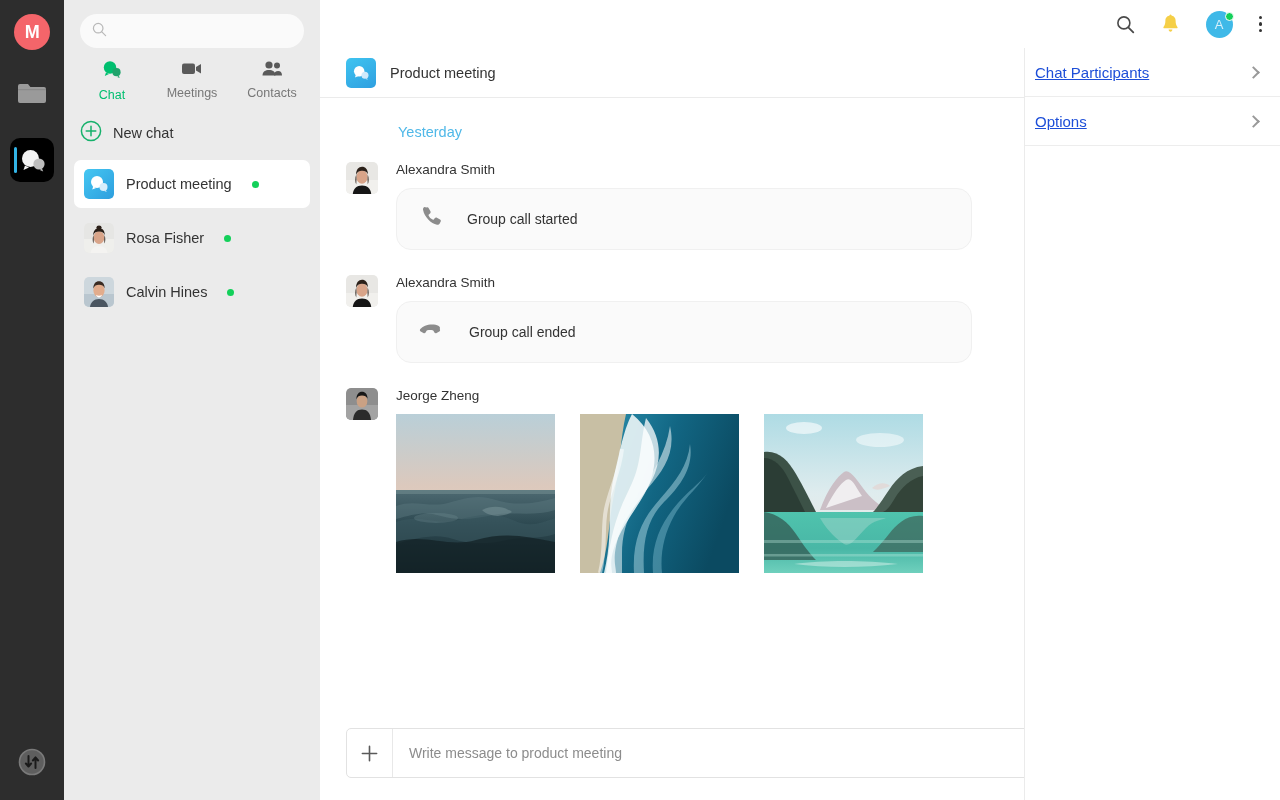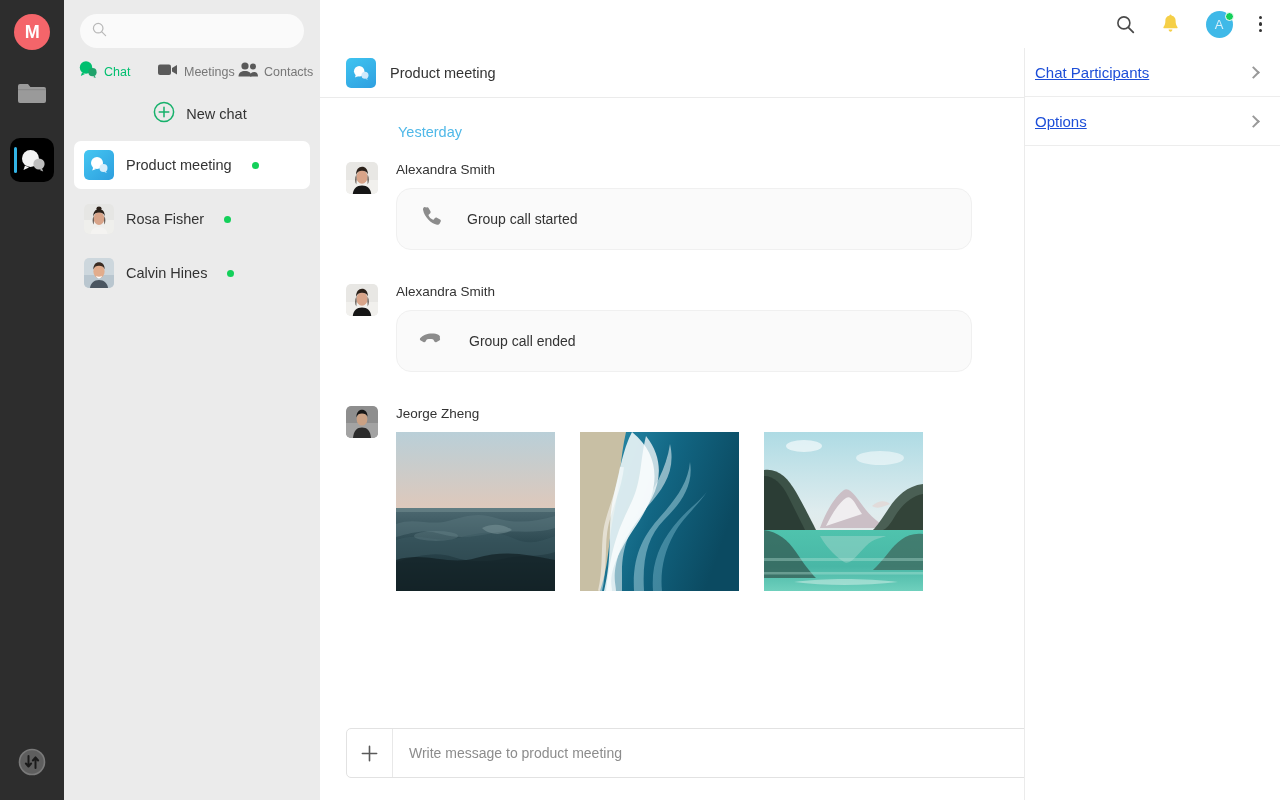--- a/index.html
+++ b/index.html
@@ -51,28 +51,28 @@
   .search-box input {
     border: none; outline: none; background: transparent;
     font-family: "Liberation Sans", sans-serif; font-size: 13px;
     color: #444; margin-left: 8px; width: 100%;
   }
   .nav-tabs {
     display: flex; justify-content: space-around;
     padding: 12px 8px 10px 8px;
   }
   .nav-tab {
-    display: flex; flex-direction: row; align-items: center;
+    display: flex; flex-direction: column; align-items: center;
     gap: 5px; cursor: pointer; width: 70px;
   }
   .nav-tab .lbl { font-size: 12.5px; color: #777; }
   .nav-tab.active .lbl { color: #00bf6f; }
   .new-chat {
     display: flex; align-items: center; gap: 11px;
-    padding: 8px 0 8px 16px; cursor: pointer; justify-content: center;
+    padding: 8px 0 8px 16px; cursor: pointer;
   }
   .new-chat .lbl { font-size: 14.5px; color: #333; }
   .chat-list { padding: 6px 10px 0 10px; display: flex; flex-direction: column; }
   .chat-row {
     display: flex; align-items: center; gap: 12px;
     padding: 9px 10px; border-radius: 7px; cursor: pointer;
     margin-bottom: 6px;
   }
   .chat-row.selected { background: #ffffff; }
   .chat-av { width: 30px; height: 30px; border-radius: 5px; flex: 0 0 30px; overflow: hidden; }
@@ -111,21 +111,21 @@
     display: flex; align-items: center; justify-content: center;
   }
   .ch-title { font-size: 14.5px; color: #333; margin-left: 14px; }
   .ch-actions { margin-left: auto; display: flex; align-items: center; gap: 30px; }
 
   .body-area { flex: 1 1 auto; display: flex; min-height: 0; }
   .thread { flex: 1 1 auto; position: relative; overflow: hidden; }
   .thread-scroll { padding: 26px 40px 0 26px; }
 
   .daysep { font-size: 14.5px; color: #4fb8e8; margin: 0 0 22px 52px; }
-  .msg { display: flex; margin-bottom: 34px; }
+  .msg { display: flex; margin-bottom: 25px; }
   .msg-av { width: 32px; height: 32px; border-radius: 5px; flex: 0 0 32px; overflow: hidden; margin-right: 18px; }
   .msg-body { flex: 1 1 auto; min-width: 0; }
   .msg-name { font-size: 13.5px; color: #333; margin-bottom: 11px; }
   .call-bubble {
     background: #fafafa; border: 1px solid #f0f0f0; border-radius: 15px;
     height: 62px; max-width: 576px;
     display: flex; align-items: center; padding-left: 22px; gap: 24px;
   }
   .call-bubble .txt { font-size: 14px; color: #333; }
   .thumbs { display: flex; gap: 25px; margin-top: 4px; }

